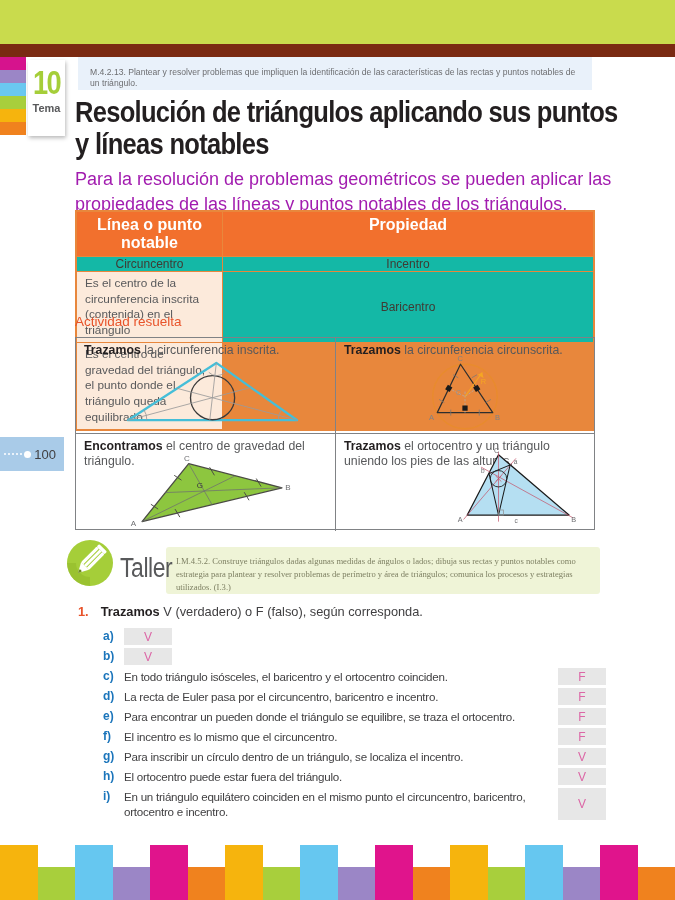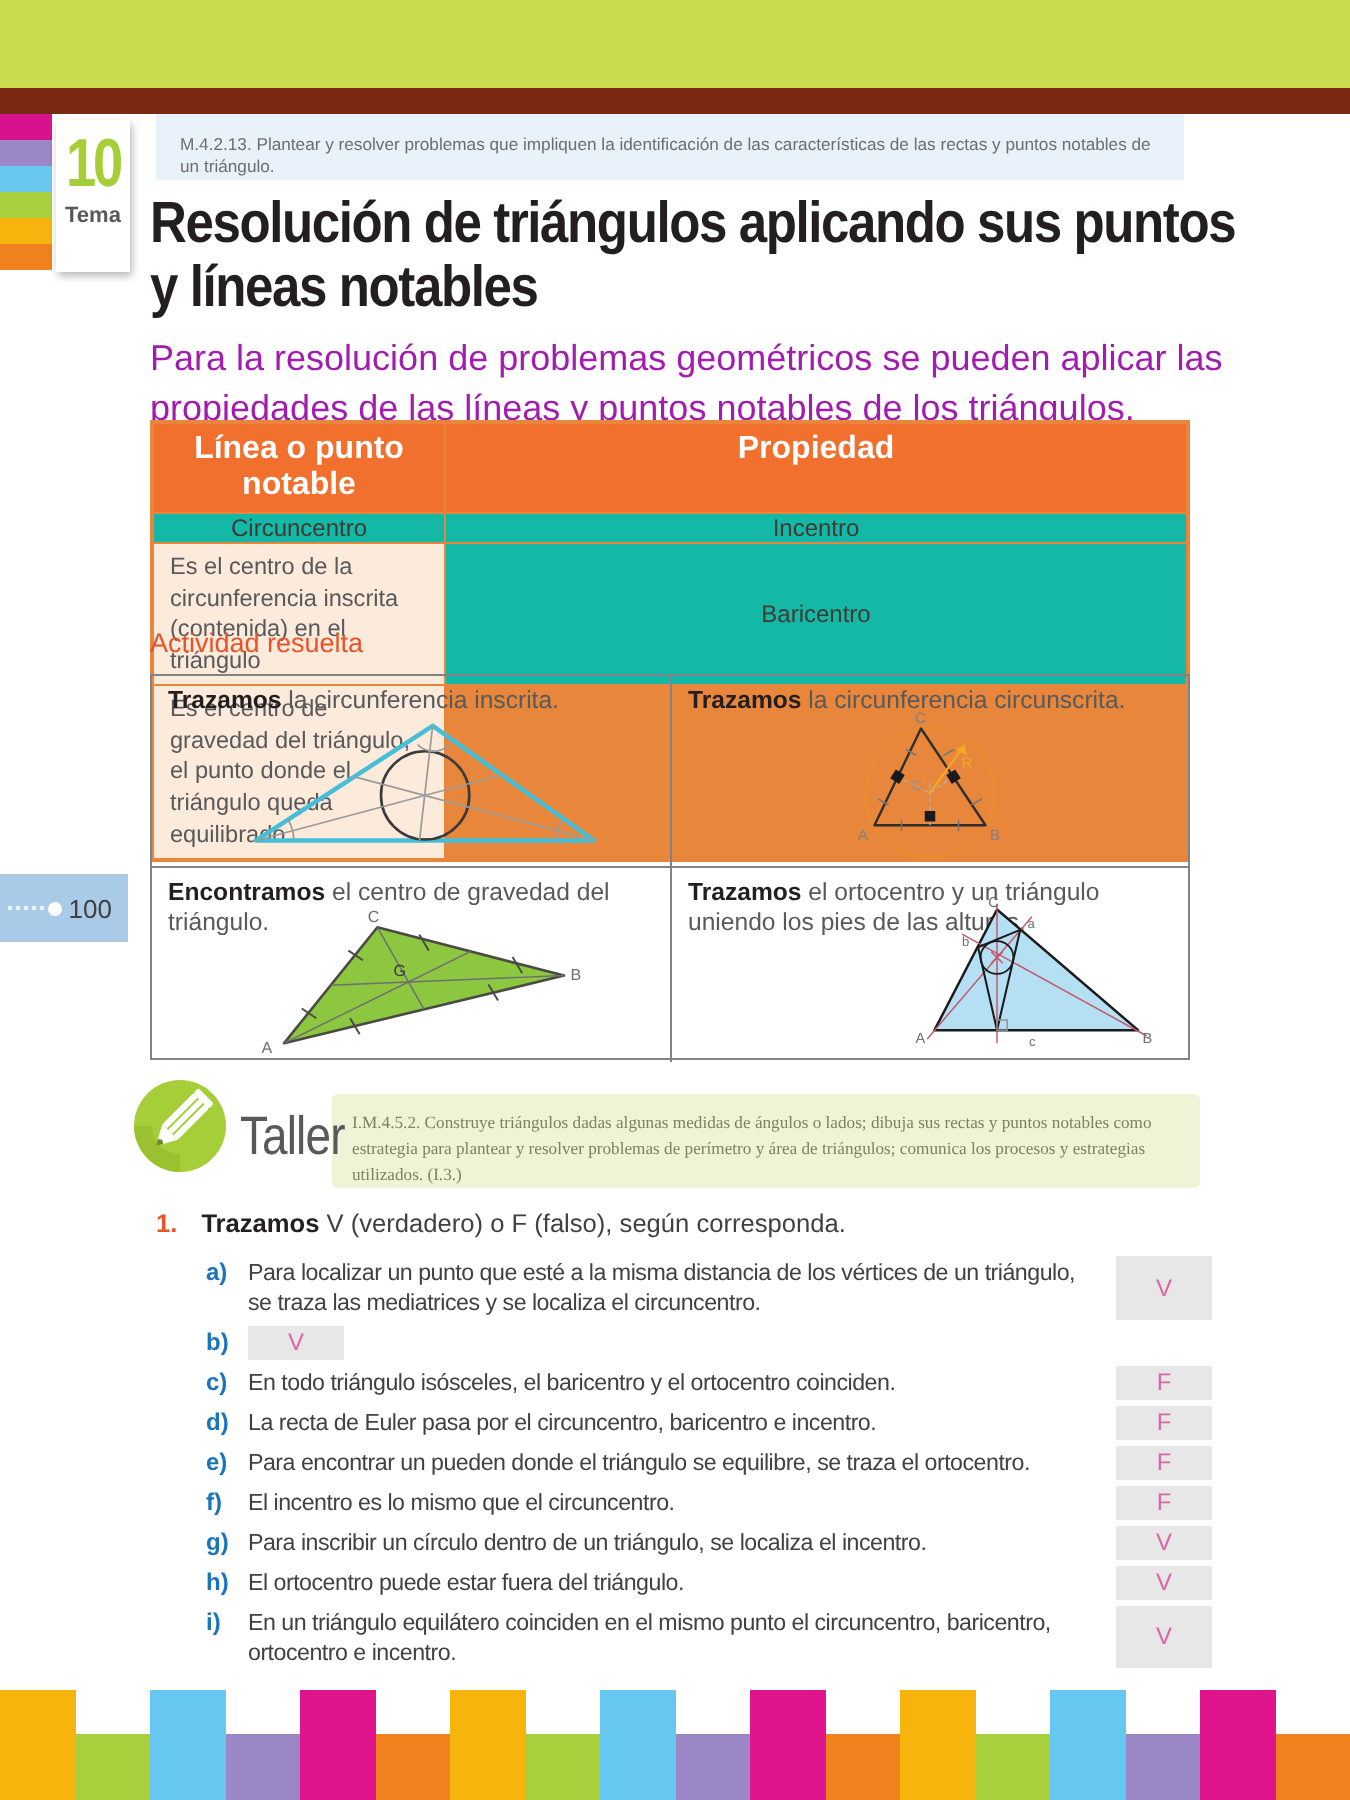--- a/index.html
+++ b/index.html
@@ -226,21 +226,20 @@
       <rect x="-5.5" y="-18.5" width="11" height="3.5" fill="#ffffff" rx="1"></rect>
     </g>
   </svg>
   <div class="taller-lbl">Taller</div>
 
   <div class="ex-prompt"><span class="n">1.</span><b>Trazamos</b><span> V (verdadero) o F (falso), según corresponda.</span></div>
 
   <div class="ex-list">
     <div class="ex-row">
       <span class="ex-letter">a)</span>
-      <span class="ex-text">Para localizar un punto que esté a la misma distancia de los vértices de un triángulo, se traza las mediatrices y se localiza el circuncentro.</span>
       <span class="ex-answer">V</span>
     </div>
     <div class="ex-row">
       <span class="ex-letter">b)</span>
       <span class="ex-answer">V</span>
     </div>
     <div class="ex-row">
       <span class="ex-letter">c)</span>
       <span class="ex-text">En todo triángulo isósceles, el baricentro y el ortocentro coinciden.</span>
       <span class="ex-answer">F</span>

